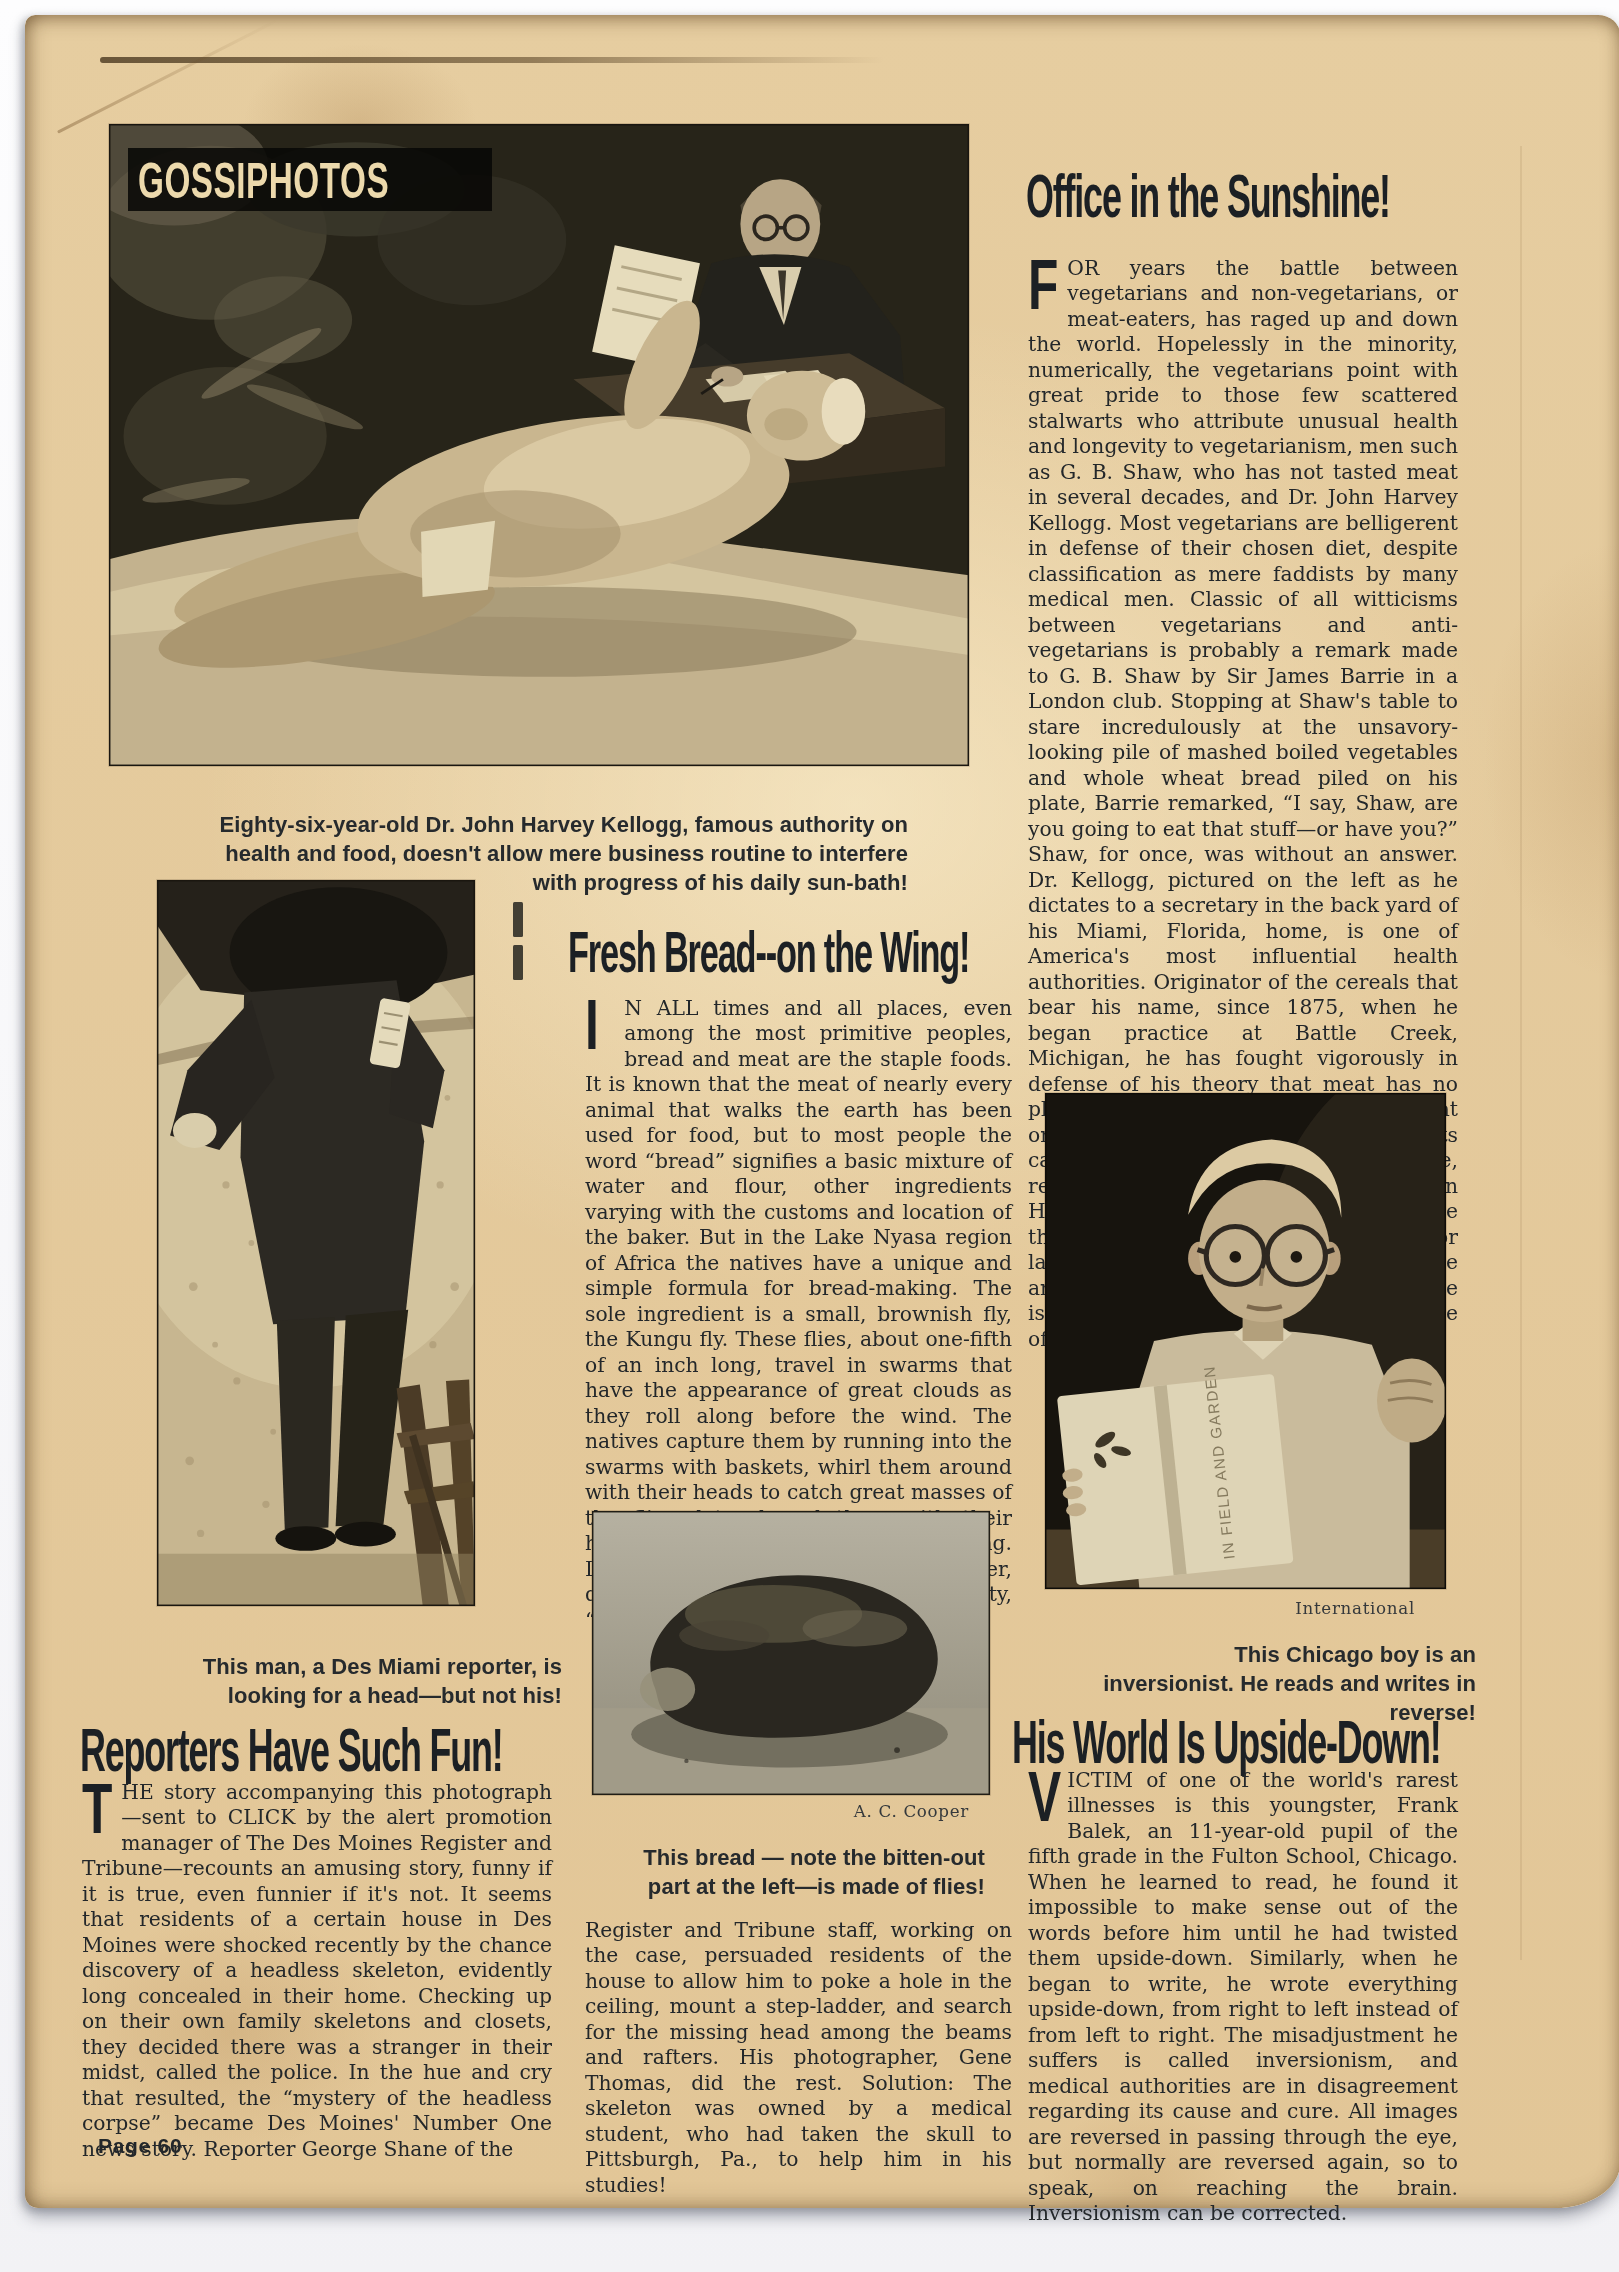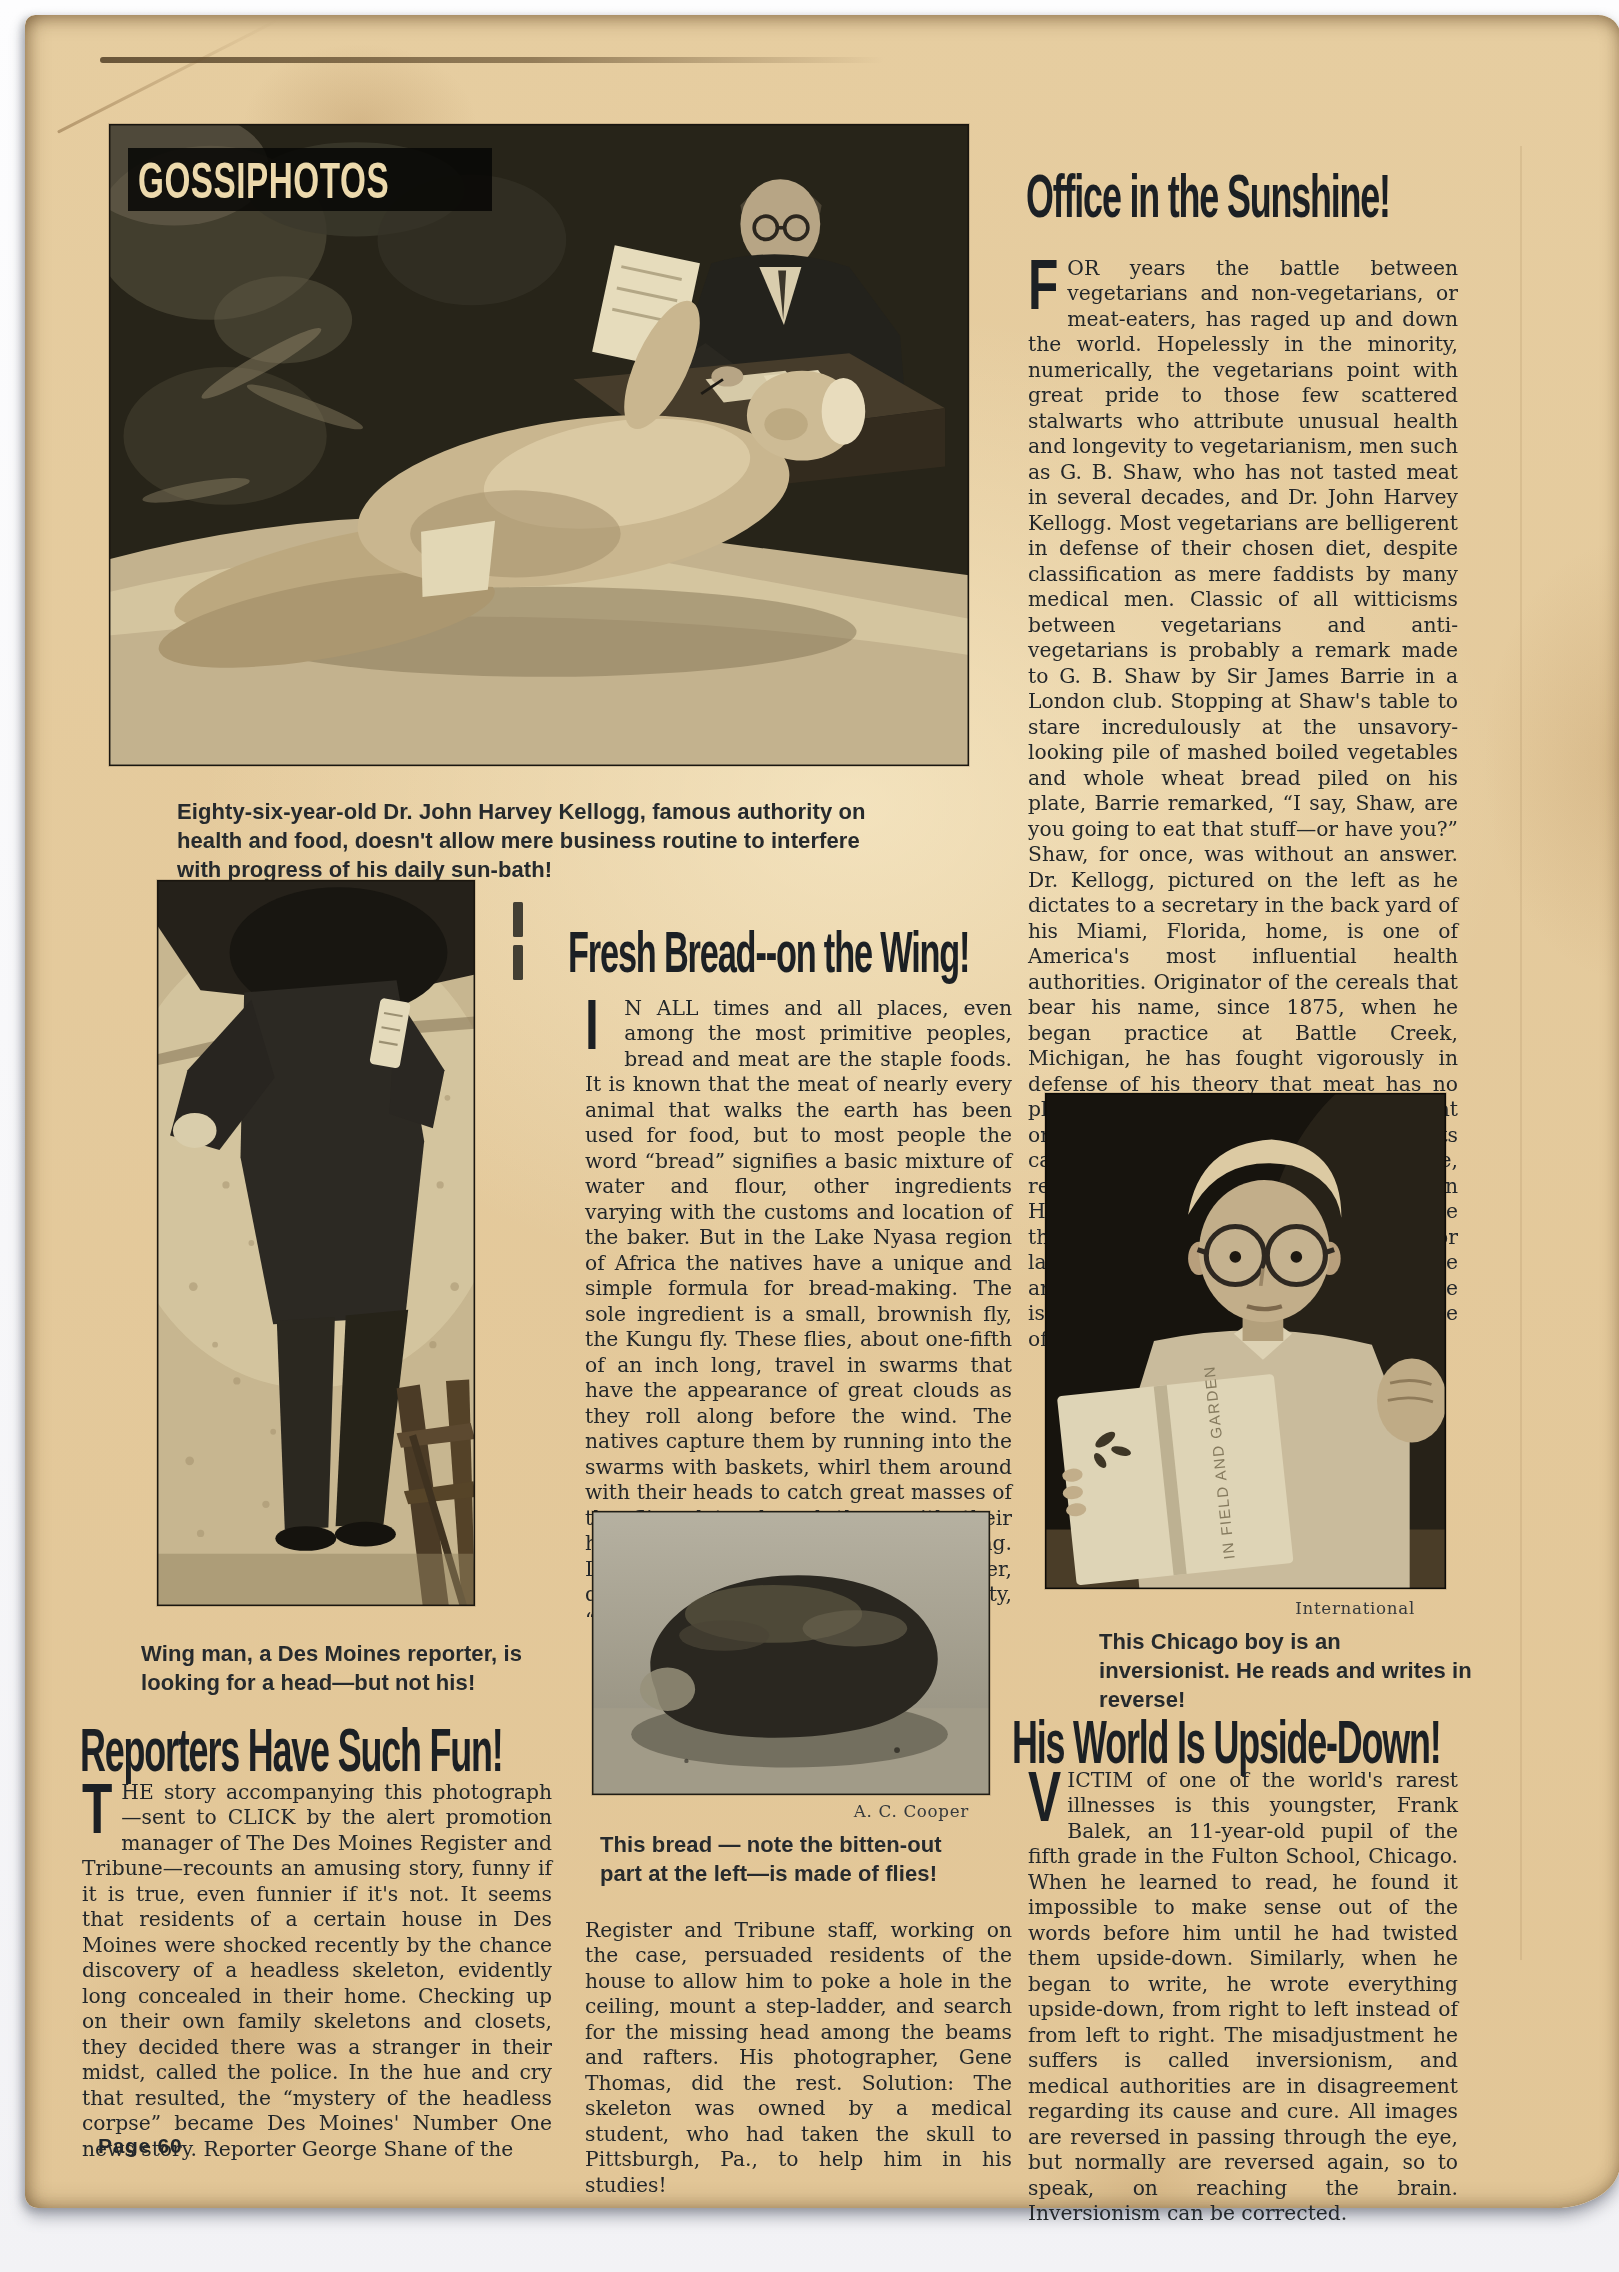--- a/index.html
+++ b/index.html
@@ -32,21 +32,21 @@
   .print-mark{position:absolute;width:10.2px;height:35px;background:#26251f;opacity:.85;border-radius:1.5px;}
 
   
   .headline{position:absolute;font-family:"Liberation Sans",sans-serif;font-weight:700;color:#1c2024;white-space:nowrap;}
   .headline>span{display:inline-block;font-size:46px;letter-spacing:-1.5px;transform:scale(0.78,1.32);transform-origin:0 0;}
   .body-text{position:absolute;font-family:"DejaVu Serif",serif;font-size:20.3px;line-height:25.5px;color:#23272a;
     text-align:justify;hyphens:auto;-webkit-hyphens:auto;}
   .dropcap{float:left;font-family:"Liberation Sans",sans-serif;font-weight:700;font-size:71px;line-height:54px;
     width:32px;transform:scaleX(.7);transform-origin:0 0;margin:2.9px 7.3px 0 0;color:#1c2024;}
   .pcap{position:absolute;font-family:"Liberation Sans",sans-serif;font-weight:700;font-size:22px;line-height:29px;
-    color:#262a2d;text-align:left;letter-spacing:0.1px;}
+    color:#262a2d;text-align:right;letter-spacing:0.1px;margin-top:13px;}
   .credit{position:absolute;font-family:"DejaVu Serif",serif;font-size:16.7px;color:#35393c;text-align:right;letter-spacing:0.7px;}
   .pagenum{position:absolute;left:73px;top:2119px;font-family:"Liberation Sans",sans-serif;font-weight:700;
     font-size:21px;color:#23272a;letter-spacing:0.7px;}
 
   
   .photo{position:absolute;overflow:hidden;box-shadow:0 0 0 0.7px rgba(60,45,25,.25);}
   #kellogg-photo{left:84px;top:109px;width:860px;height:642px;}
   #headless-photo{left:132px;top:865px;width:318px;height:726px;}
   #bread-photo{left:567px;top:1496px;width:398px;height:284px;}
   #boy-photo{left:1020px;top:1078px;width:401px;height:496px;}
@@ -182,21 +182,21 @@
           <path d="M398,690 L430,688 L438,1000 L420,1000 Z" fill="#544228"></path>
           <path d="M330,762 L432,748 L438,770 L336,782 Z" fill="#5c4930"></path>
           <path d="M340,842 L436,828 L438,850 L346,860 Z" fill="#564428"></path>
           <line x1="352" y1="765" x2="422" y2="1000" stroke="#3f3220" stroke-width="10"></line>
         </g>
         <rect y="928" width="438" height="72" fill="#94835f" opacity=".5"></rect>
         <rect width="438" height="1000" fill="none" stroke="#1a160f" stroke-width="4"></rect>
       </svg>
     </div>
 
-    <div class="pcap" style="left:116px;top:1624px;width:421px;">Wing man, a Des Moines reporter, is looking for a head—but not his!</div>
+    <div class="pcap" style="left:116px;top:1624px;width:421px;">This man, a Des Miami reporter, is looking for a head—but not his!</div>
 
     <div class="headline" style="left:55px;top:1699px;width:522px;">
       <span>Reporters Have Such Fun!</span>
     </div>
     <div class="body-text" style="left:57px;top:1765px;width:470px;">
       <span class="dropcap">T</span><span>HE story accompanying this photograph—sent to CLICK by the alert promotion manager of The Des Moines Register and Tribune—recounts an amusing story, funny if it is true, even funnier if it's not.  It seems that residents of a certain house in Des Moines were shocked recently by the chance discovery of a headless skeleton, evidently long concealed in their home.  Checking up on their own family skeletons and closets, they decided there was a stranger in their midst, called the police.  In the hue and cry that resulted, the “mystery of the headless corpse” became Des Moines' Number One news story.  Reporter George Shane of the</span>
     </div>
 
     <div class="headline" style="left:543px;top:904px;width:435px;">
       <span style="font-size:44px;">Fresh Bread--on the Wing!</span>

